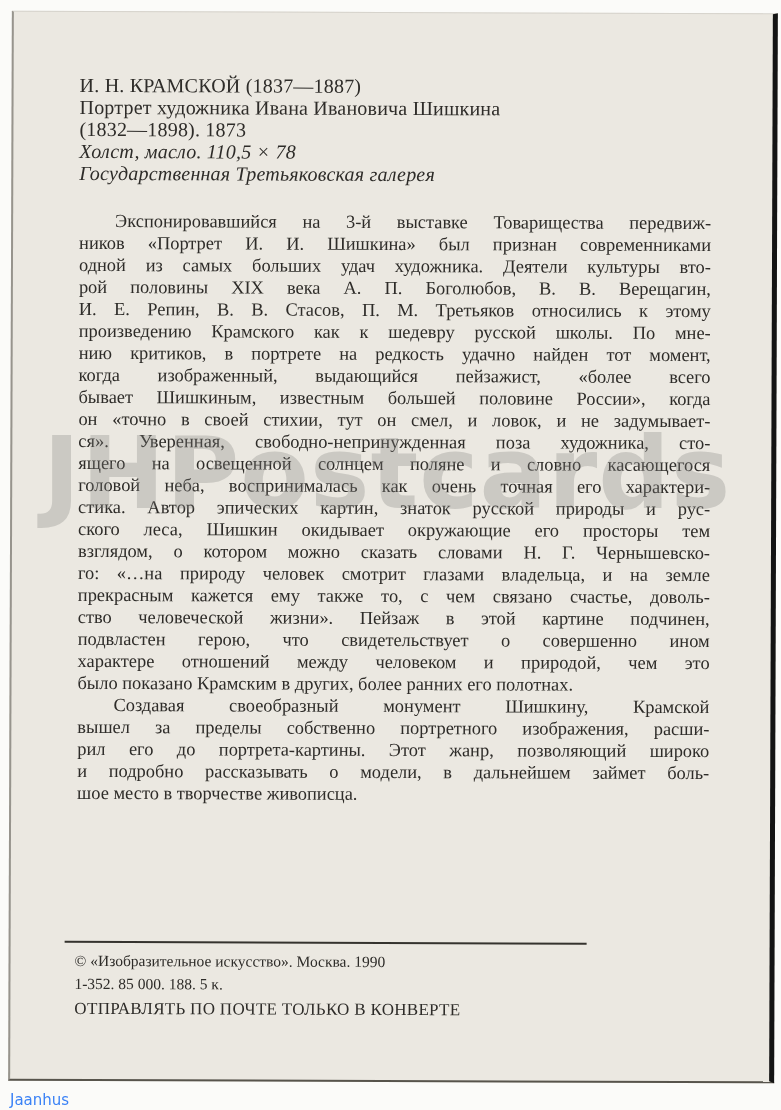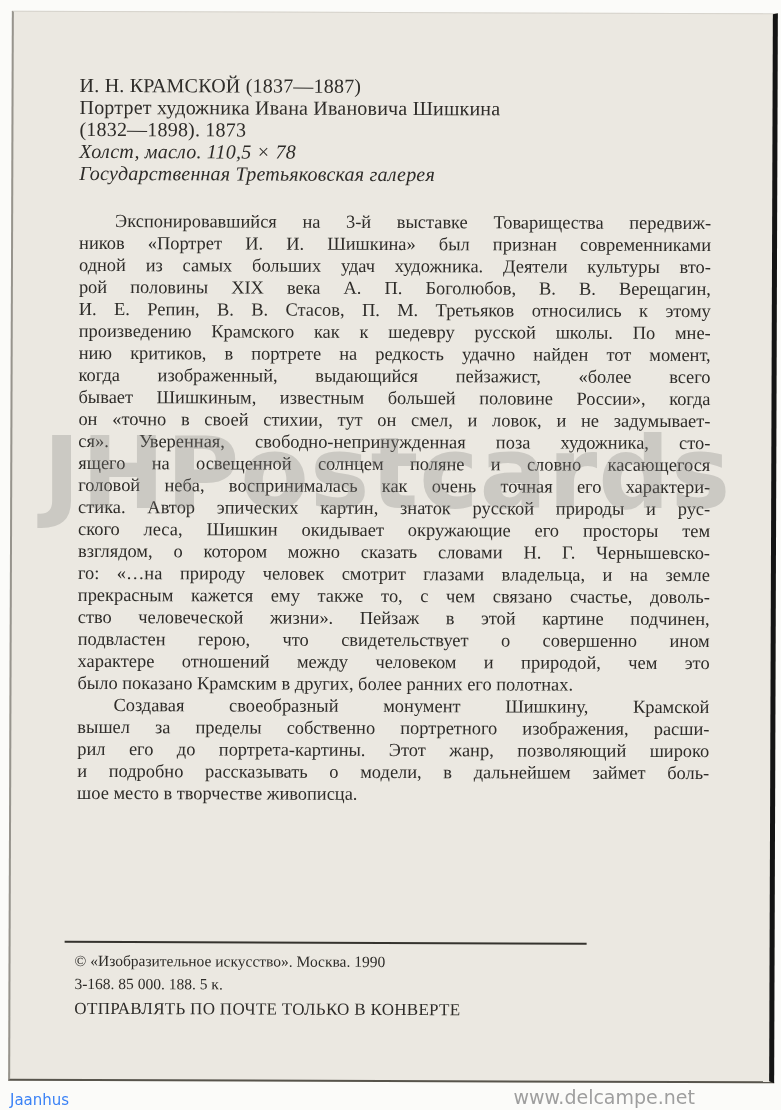--- a/index.html
+++ b/index.html
@@ -172,22 +172,21 @@
           <div class="line indent">Создавая своеобразный монумент Шишкину, Крамской</div>
           <div class="line">вышел за пределы собственно портретного изображения, расши-</div>
           <div class="line">рил его до портрета-картины. Этот жанр, позволяющий широко</div>
           <div class="line">и подробно рассказывать о модели, в дальнейшем займет боль-</div>
           <div class="line last">шое место в творчестве живописца.</div>
         </div>
       </div>
 
     <div class="rule"></div>
     <div class="imp-copy">© «Изобразительное искусство». Москва. 1990</div>
-    <div class="imp-code">3-168. 85 000. 188. 5 к.</div>
+    <div class="imp-code">1-352. 85 000. 188. 5 к.</div>
     <div class="imp-postal">ОТПРАВЛЯТЬ ПО ПОЧТЕ ТОЛЬКО В КОНВЕРТЕ</div>
 
   </div>
 
   <div class="wm-center">JHPostcards</div>
   <div class="wm-bl">Jaanhus</div>
-  <div class="wm-br">www.delcampe.net</div>
 
 </div>
 
 </body></html>

